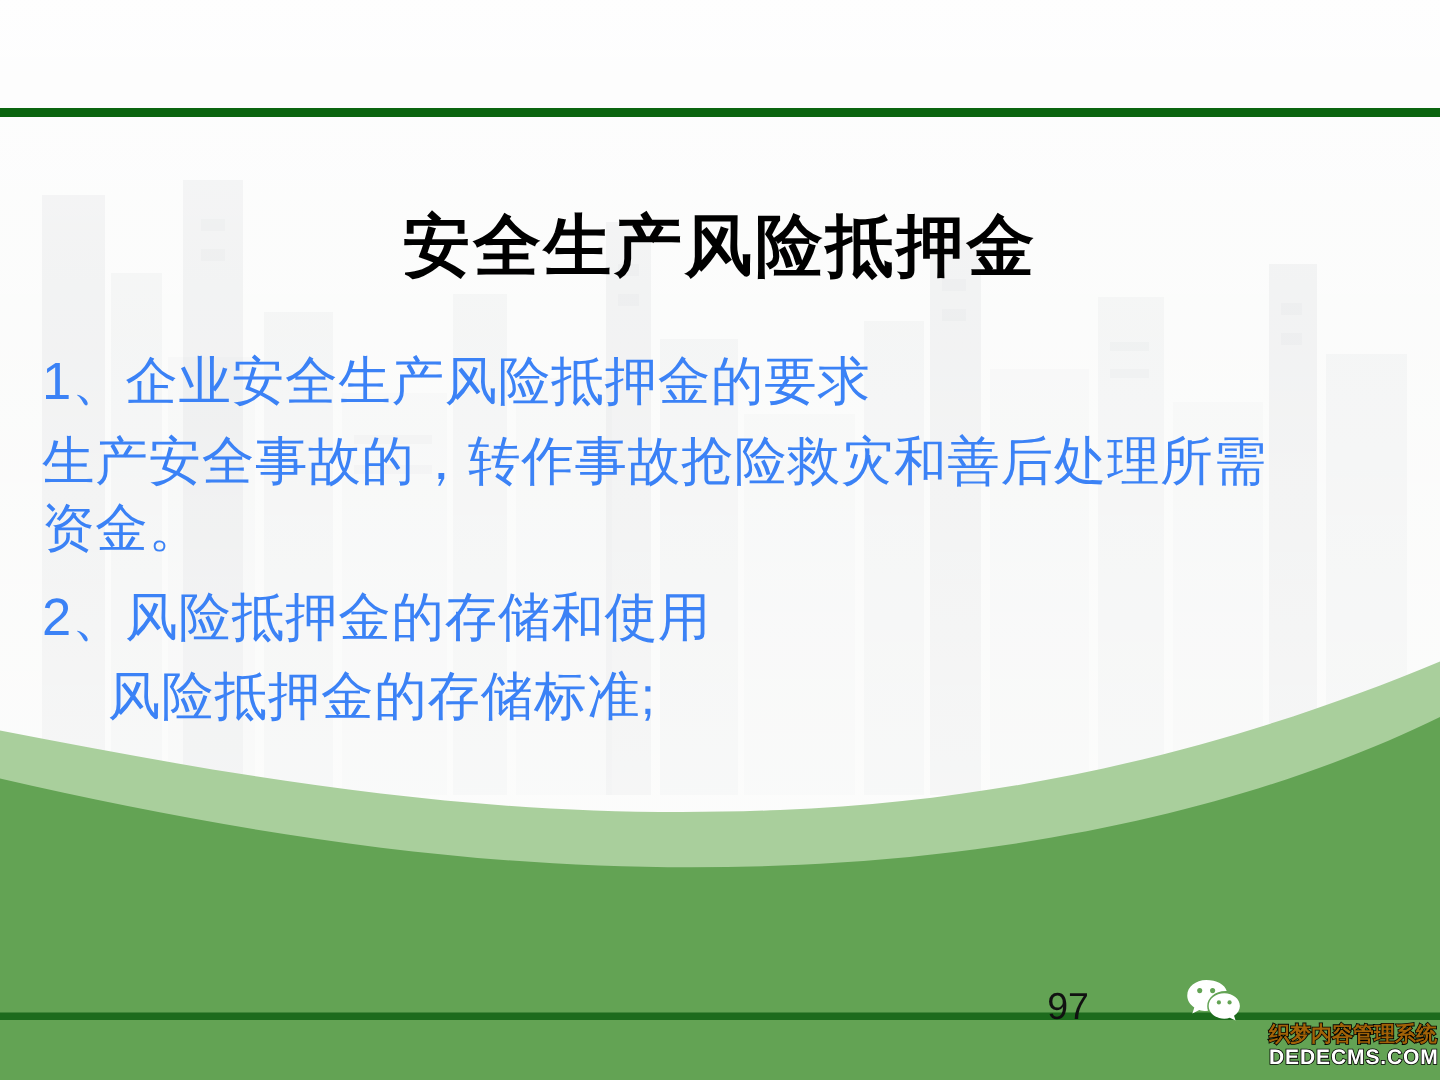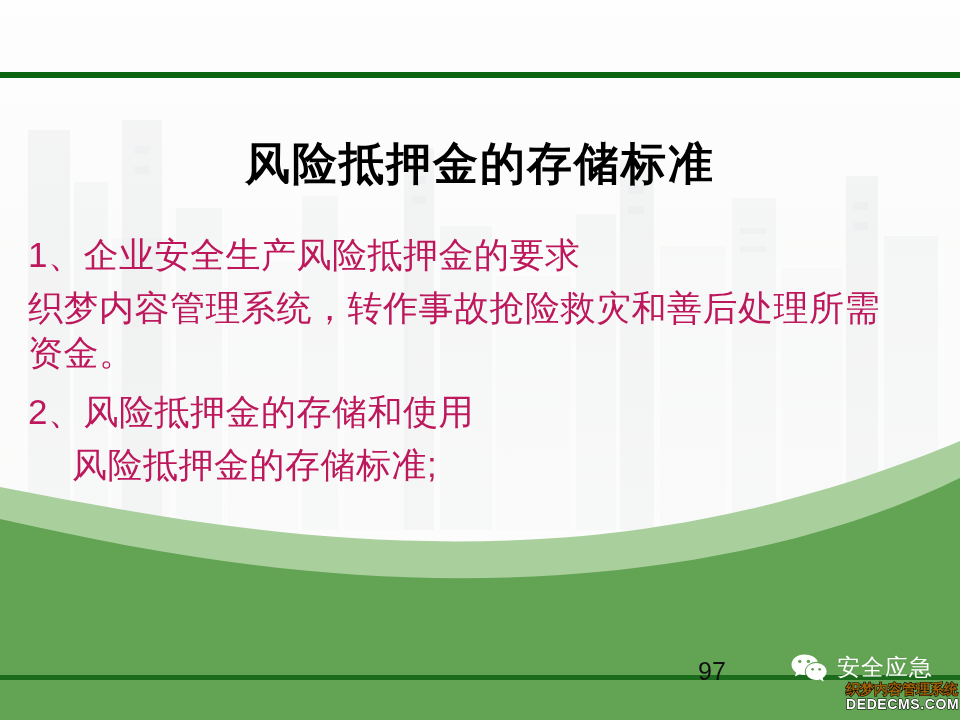--- a/index.html
+++ b/index.html
@@ -83,21 +83,21 @@
   }
 
   
   .body-area {
     position: absolute;
     left: 28px; top: 232px;
     width: 912px;
   }
   .line {
     font-size: 35px;
-    color: #be185d;
+    color: #3b82f6;
     line-height: 45px;
     letter-spacing: 0.5px;
     white-space: nowrap;
   }
   .line.heading { letter-spacing: 0.5px; }
   .line.indent1 { text-indent: 38px; }
   .line.indent2 { text-indent: 44px; }
   .gap-sm { height: 8px; }
   .gap-md { height: 14px; }
 
@@ -197,45 +197,44 @@
 
   <div class="top-rule"></div>
 
   <svg class="waves" viewBox="0 0 960 720" preserveAspectRatio="none">
     <path d="M0,487 C170,520 330,548 520,540 C700,533 850,487 960,441 L960,720 L0,720 Z" fill="#a9cf9c"></path>
     <path d="M0,519 C180,560 360,588 560,575 C740,563 870,522 960,478 L960,720 L0,720 Z" fill="#63a354"></path>
   </svg>
 
   <div class="footer-rule"></div>
 
-  <div class="title">风险抵押金的存储标准</div>
+  <div class="title">安全生产风险抵押金</div>
 
   <div class="body-area">
     <div class="line heading">1、企业安全生产风险抵押金的要求</div>
     <div class="gap-sm"></div>
-    <div class="line">织梦内容管理系统，转作事故抢险救灾和善后处理所需</div>
+    <div class="line">生产安全事故的，转作事故抢险救灾和善后处理所需</div>
     <div class="line">资金。</div>
     <div class="gap-md"></div>
     <div class="line heading">2、风险抵押金的存储和使用</div>
     <div class="gap-sm"></div>
     <div class="line indent2">风险抵押金的存储标准;</div>
   </div>
 
   <div class="page-number">97</div>
 
   <div class="brand">
     <svg class="wechat-icon" width="38" height="30" viewBox="0 0 38 30">
       <path d="M14.2 1.4 C7.1 1.4 1.5 6.0 1.5 11.6 C1.5 14.8 3.3 17.7 6.2 19.6 L4.9 23.6 L9.5 21.3 C10.9 21.7 12.5 22.0 14.2 22.0 C14.6 22.0 15.0 21.9 15.4 21.9 C15.0 20.9 14.8 19.9 14.8 18.8 C14.8 13.2 20.2 8.7 26.9 8.7 C27.2 8.7 27.5 8.7 27.8 8.7 C26.7 4.5 21.0 1.4 14.2 1.4 Z" fill="#ffffff"></path>
       <circle cx="9.8" cy="8.4" r="1.7" fill="#63a354"></circle>
       <circle cx="18.4" cy="8.4" r="1.7" fill="#63a354"></circle>
       <path d="M36.6 18.6 C36.6 13.9 31.9 10.1 26.2 10.1 C20.4 10.1 15.8 13.9 15.8 18.6 C15.8 23.3 20.4 27.1 26.2 27.1 C27.5 27.1 28.8 26.9 29.9 26.5 L33.7 28.4 L32.7 25.1 C35.1 23.5 36.6 21.2 36.6 18.6 Z" fill="#ffffff"></path>
       <circle cx="22.6" cy="16.3" r="1.4" fill="#63a354"></circle>
       <circle cx="29.7" cy="16.3" r="1.4" fill="#63a354"></circle>
     </svg>
-    <span class="brand-label">安全应急</span>
   </div>
 
   <div class="watermark">
     <div class="wm-cn">织梦内容管理系统</div>
     <div class="wm-en">DEDECMS.COM</div>
   </div>
 
 </div>
 
 </body></html>

